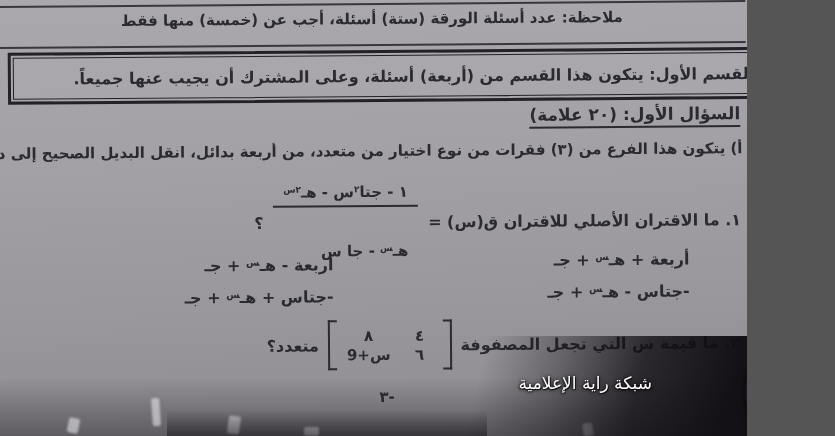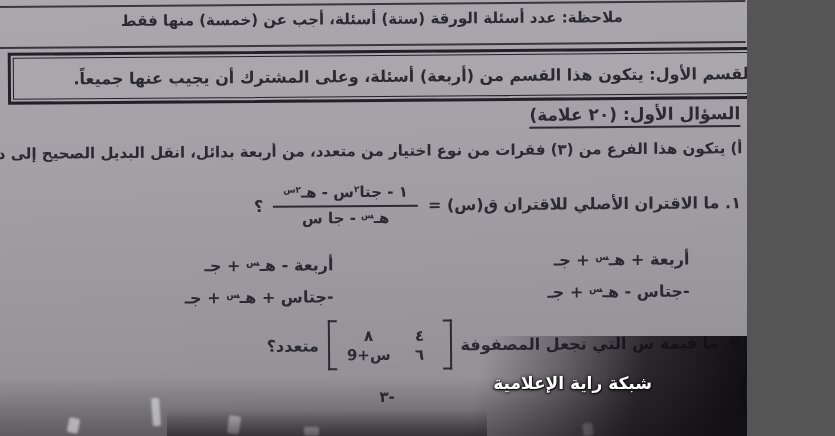--- a/index.html
+++ b/index.html
@@ -12,23 +12,23 @@
   .tilt{position:absolute;inset:0;transform:rotate(-0.45deg);transform-origin:50% 50%;}
   .hline{background:rgba(32,30,36,0.82);height:2px;}
   .note-row{top:10px;right:0;left:0;text-align:center;font-size:15px;font-weight:700;white-space:nowrap;}
   .section-box{top:50px;left:9px;width:806px;height:46px;border:3px solid #232127;
     box-shadow:inset 0 0 0 2px rgba(170,168,173,1), inset 0 0 0 3px #232127;
     display:flex;align-items:center;justify-content:center;background:rgba(178,176,181,0.25);}
   .section-box span{font-size:16px;font-weight:700;}
   .q-title{top:106px;right:6px;font-size:17px;font-weight:700;border-bottom:2px solid #2a2a30;padding-bottom:2px;white-space:nowrap;}
   .branch{top:142px;right:4px;left:-80px;font-size:15px;font-weight:700;white-space:nowrap;overflow:hidden;direction:rtl;}
   .q1row{top:182px;right:6px;display:flex;align-items:center;gap:10px;font-size:16px;font-weight:700;white-space:nowrap;}
-  .frac{display:inline-flex;flex-direction:column;align-items:center;font-size:15px;line-height:1.45;}
+  .frac{display:inline-flex;flex-direction:column;align-items:flex-start;font-size:15px;line-height:1.45;}
   .frac .num{border-bottom:2px solid #2a2a30;padding:0 10px 1px 10px;}
-  .frac .den{padding:1px 10px 0 10px;}
+  .frac .den{padding:1px 10px 0 10px;margin-top:33px;}
   sup.s{font-size:0.6em;vertical-align:0.55em;letter-spacing:0;}
   .opt{font-size:16px;font-weight:700;white-space:nowrap;}
   .q2row{top:320px;right:8px;display:flex;align-items:center;gap:9px;font-size:16px;font-weight:700;white-space:nowrap;}
   .matrix{display:inline-flex;direction:ltr;align-items:stretch;height:50px;}
   .mbr{width:7px;border:2px solid #2a2a30;}
   .mbr.open{border-right:none;}
   .mbr.close{border-left:none;}
   .mcells{display:grid;grid-template-columns:auto auto;direction:rtl;column-gap:16px;row-gap:1px;
     padding:3px 10px;font-size:15px;font-weight:700;align-content:center;}
   .mcells span{text-align:center;min-width:26px;}
@@ -38,21 +38,21 @@
   .wm-band{right:0;bottom:0;width:330px;height:100px;pointer-events:none;
     background:linear-gradient(283deg,rgba(16,13,19,0.97) 8%,rgba(16,13,19,0.8) 34%,rgba(16,13,19,0.35) 58%,rgba(16,13,19,0) 80%);}
   .wm-band2{right:260px;bottom:0;width:320px;height:26px;pointer-events:none;
     background:linear-gradient(to top,rgba(16,13,19,0.5),rgba(16,13,19,0));}
   .logo{left:745px;top:344px;width:96px;height:96px;border-radius:50%;background:#17151e;
     display:flex;align-items:center;justify-content:center;box-shadow:0 0 10px rgba(0,0,0,0.6);}
   .logo-inner{width:74px;height:74px;border-radius:50%;
     background:radial-gradient(circle at 38% 32%,#f8a62e 0%,#f5941f 55%,#e8820f 100%);
     display:flex;align-items:center;justify-content:center;}
   .logo-inner span{font-size:46px;font-weight:700;color:#191722;line-height:1;transform:translateY(-2px);}
-  .wm-label{right:95px;top:373px;color:#ffffff;font-size:17px;font-weight:700;white-space:nowrap;
+  .wm-label{right:95px;top:373px;color:#ffffff;font-size:17px;font-weight:400;white-space:nowrap;
     text-shadow:0 0 4px rgba(0,0,0,0.95),1px 1px 0 rgba(20,18,24,0.9),-1px 1px 2px rgba(20,18,24,0.8);}
   .ghost{background:rgba(238,238,243,0.55);filter:blur(1.3px);border-radius:2px;pointer-events:none;}
 </style>
 </head>
 <body>
 
 <div class="screen">
 
   <div class="tilt">
 

